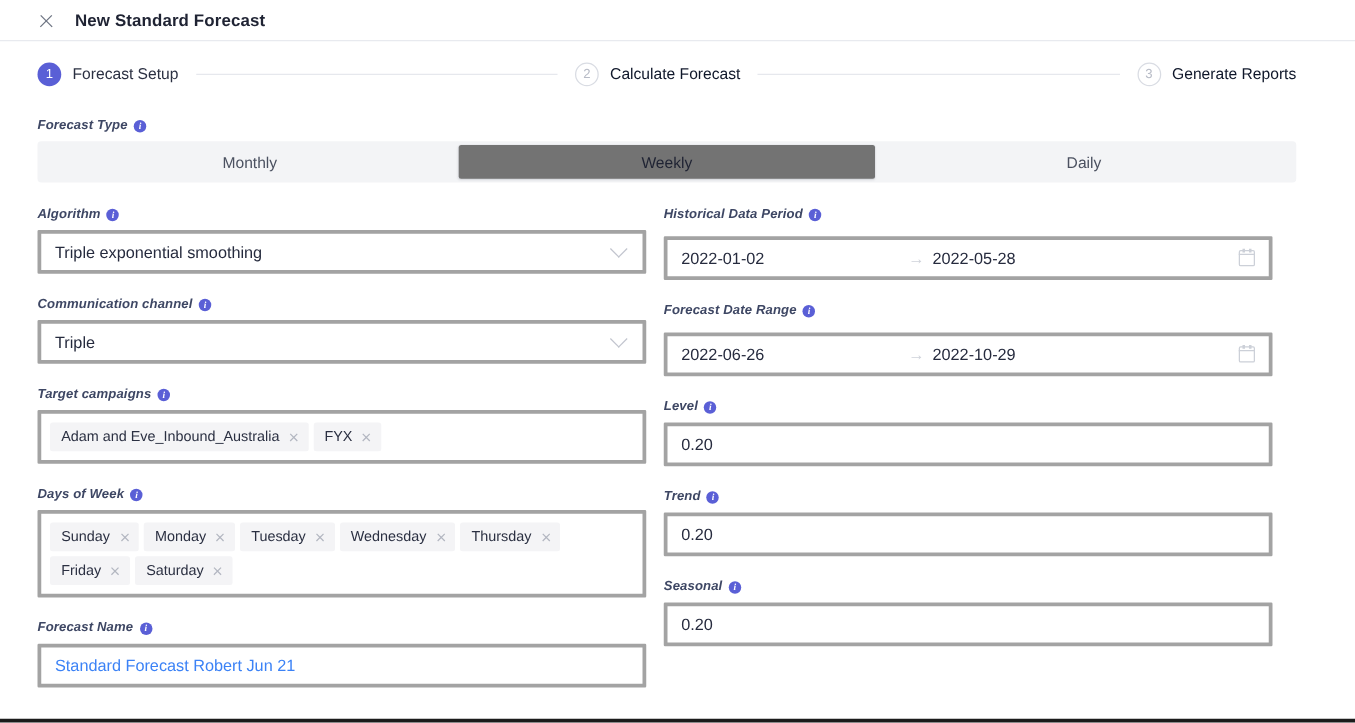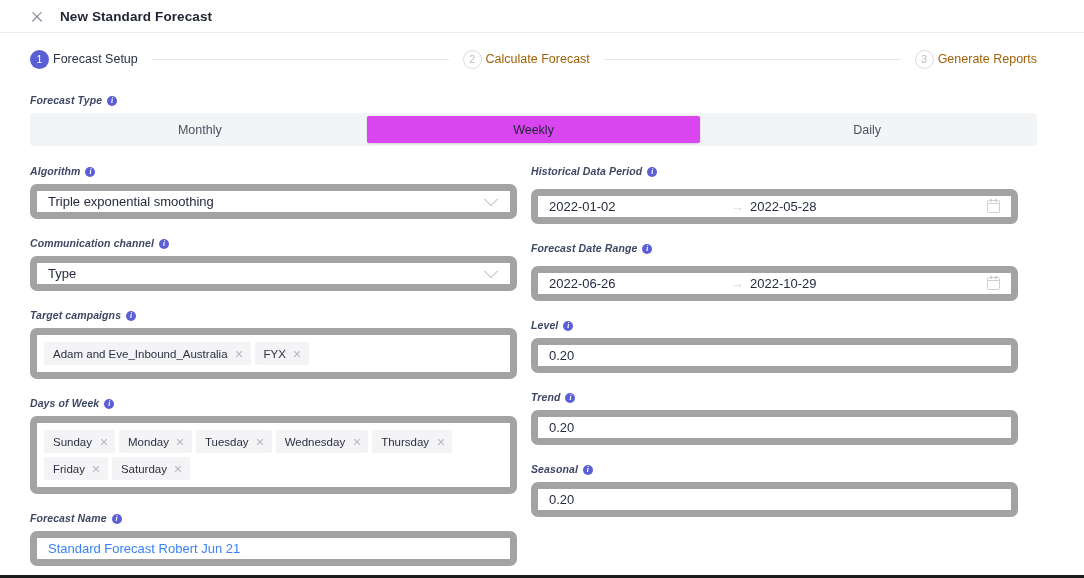--- a/index.html
+++ b/index.html
@@ -90,26 +90,26 @@
     background: #5a5fd6;
     color: #ffffff;
     font-weight: 400;
   }
   .step.inactive .step-badge {
     background: #ffffff;
     color: #b7bbc6;
     border: 1px solid #d9dce3;
   }
   .step-label {
-    margin-left: 4px;
+    margin-left: 9px;
     font-size: 12.5px;
     white-space: nowrap;
   }
   .step.active .step-label { color: #2b3042; }
-  .step.inactive .step-label { color: #a16207; }
+  .step.inactive .step-label { color: #0f172a; }
   .step-line {
     flex: 1 1 auto;
     height: 1px;
     background: #e6e8ed;
     margin: 0 14px;
   }
 
   
   .canvas {
     padding: 0 47px 0 30px;
@@ -159,38 +159,38 @@
     display: flex;
     align-items: center;
     justify-content: center;
     font-size: 12.5px;
     color: #4b5160;
     border-radius: 2px;
     cursor: pointer;
     user-select: none;
   }
   .seg-item.selected {
-    background: #d946ef;
+    background: #737373;
     color: #1f2333;
     box-shadow: 0 1px 2px rgba(16,24,40,.12), 0 0 0 .5px rgba(16,24,40,.04);
   }
 
   
   .cols {
     display: flex;
     gap: 14px;
     margin-top: 19px;
   }
   .col { width: 487px; flex: 0 0 auto; }
 
   .field { margin-bottom: 18px; }
 
   .control {
-    border: 7px solid #a3a3a3;
-    border-radius: 7px;
+    border: 3px solid #a3a3a3;
+    border-radius: 1px;
     background: #ffffff;
     height: 35px;
     display: flex;
     align-items: center;
     padding: 0 11px;
     box-sizing: border-box;
     font-size: 13px;
     color: #262b3e;
     cursor: pointer;
   }
@@ -338,21 +338,21 @@
           <span class="chevron"></span>
         </div>
       </div>
 
       <div class="field">
         <div class="field-label">
           <span>Communication channel</span>
           <span class="info-icon">i</span>
         </div>
         <div class="control">
-          <span class="value">Type</span>
+          <span class="value">Triple</span>
           <span class="chevron"></span>
         </div>
       </div>
 
       <div class="field">
         <div class="field-label">
           <span>Target campaigns</span>
           <span class="info-icon">i</span>
         </div>
         <div class="control multiline">

